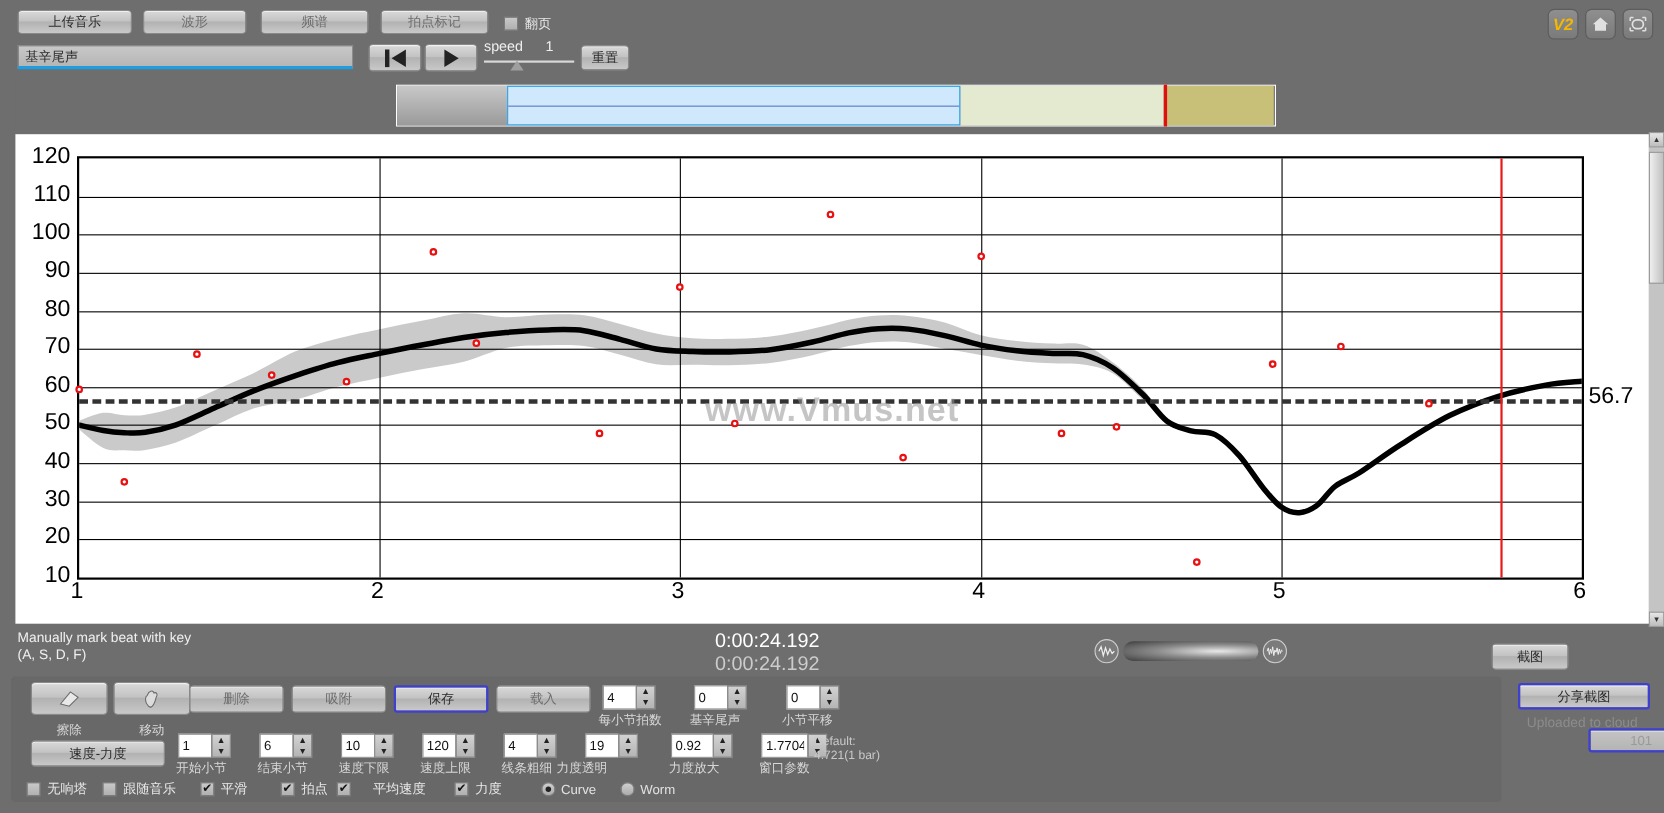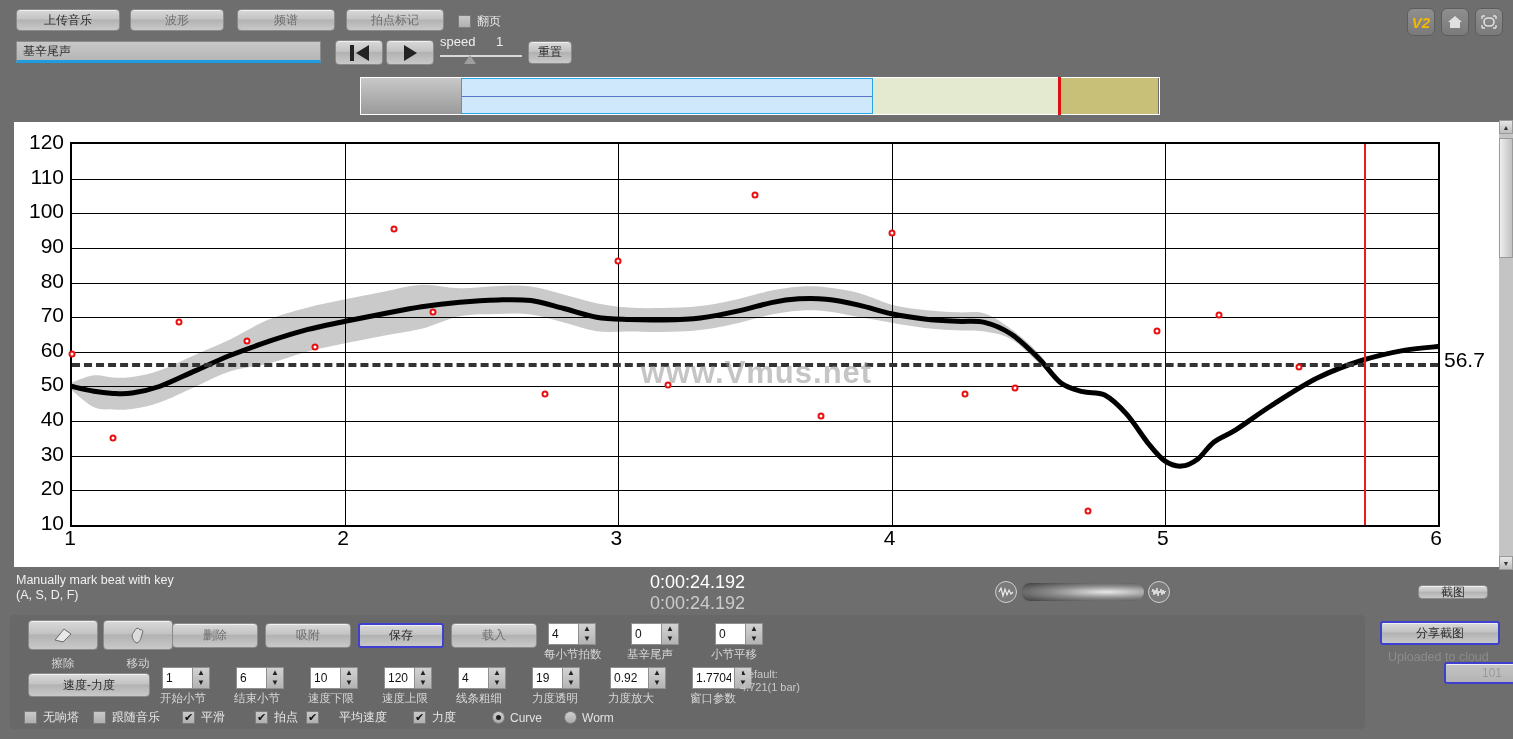--- a/index.html
+++ b/index.html
@@ -309,21 +309,21 @@
         </svg>
     </div>
     <div class="zs-bar"></div>
     <div class="zs-icon">
       <svg width="16" height="12" viewBox="0 0 16 12">
           <path d="M1 6 L2 3 L3 9 L4 4 L5 8 L6 2 L7 10 L8 5 L9 7 L10 3 L11 9 L12 4 L13 8 L14 5 L15 6" stroke="#efefef" fill="none" stroke-width="0.9"></path>
         </svg>
     </div>
   </div>
 
-  <div class="btn" style="position:absolute; left:1418px; top:585px; width:70px; height:14px;font-family:Liberation Serif, serif;">
+  <div class="btn" style="position:absolute; left:1356px; top:585px; width:70px; height:24px;font-family:Liberation Serif, serif;">
       <span>截图</span>
     </div>
 
   <div class="bottom">
 
     <div class="btn tool-btn" style="left:18px;">
       <svg width="24" height="20" viewBox="0 0 24 20">
           <path d="M4 15 L13 4 L20 9 L12 17 Z" fill="#e8e8e8" stroke="#6a6a6a"></path>
         </svg>
     </div>
@@ -419,21 +419,21 @@
           </div>
         </div>
         <div class="fld-cap" style="left: 446px; top: 76px;">线条粗细</div>
         <div class="spin" style="left: 522px; top: 52px;">
           <input type="text" value="19" style="width: 30px; height: 22px;">
           <div class="arrows" style="height: 22px;">
             <div>▲</div>
             <div>▼</div>
           </div>
         </div>
-        <div class="fld-cap" style="left: 522px; top: 76px;">力度透明</div>
+        <div class="fld-cap" style="left: 496px; top: 76px;">力度透明</div>
         <div class="spin" style="left: 600px; top: 52px;">
           <input type="text" value="0.92" style="width: 38px; height: 22px;">
           <div class="arrows" style="height: 22px;">
             <div>▲</div>
             <div>▼</div>
           </div>
         </div>
         <div class="fld-cap" style="left: 598px; top: 76px;">力度放大</div>
         <div class="spin" style="left: 682px; top: 52px;">
           <input type="text" value="1.7704" style="width: 42px; height: 22px;">

